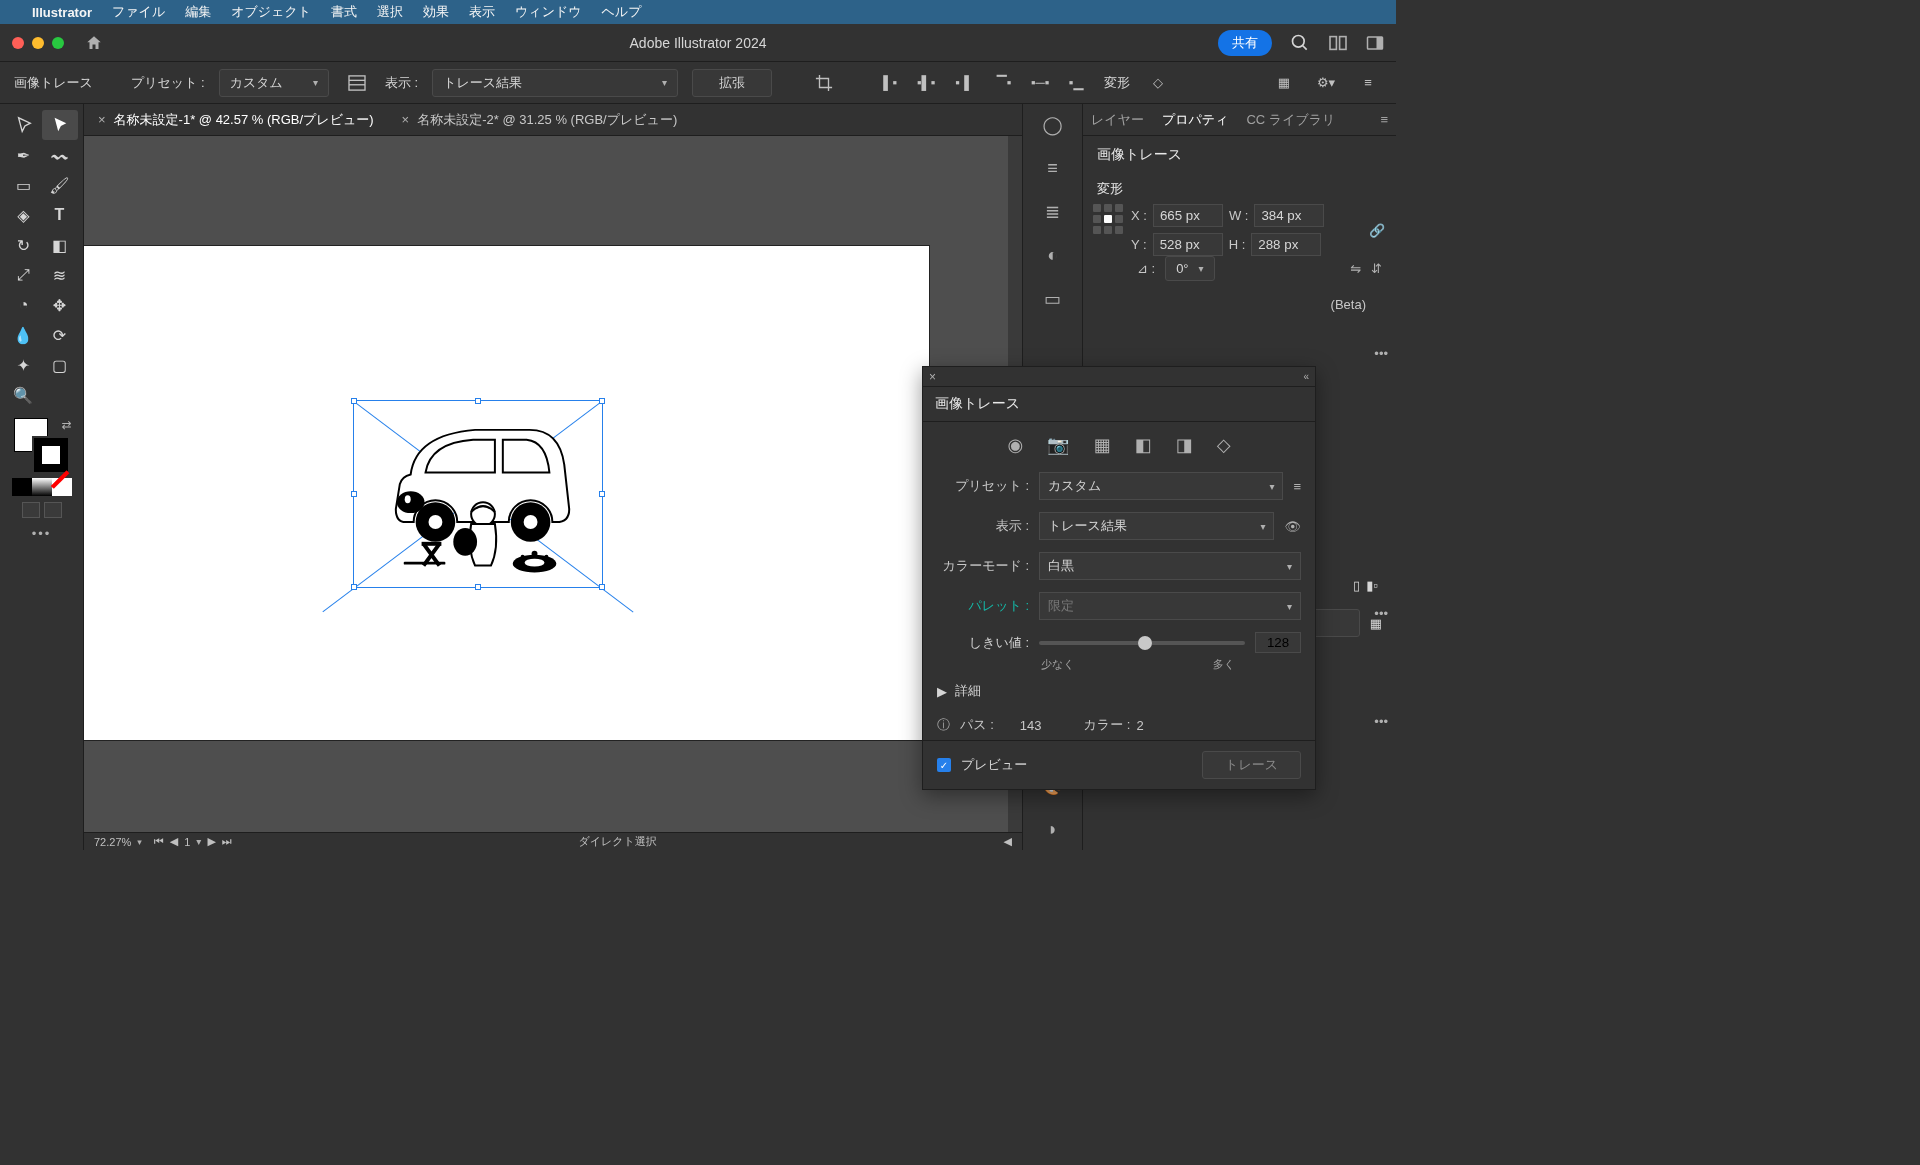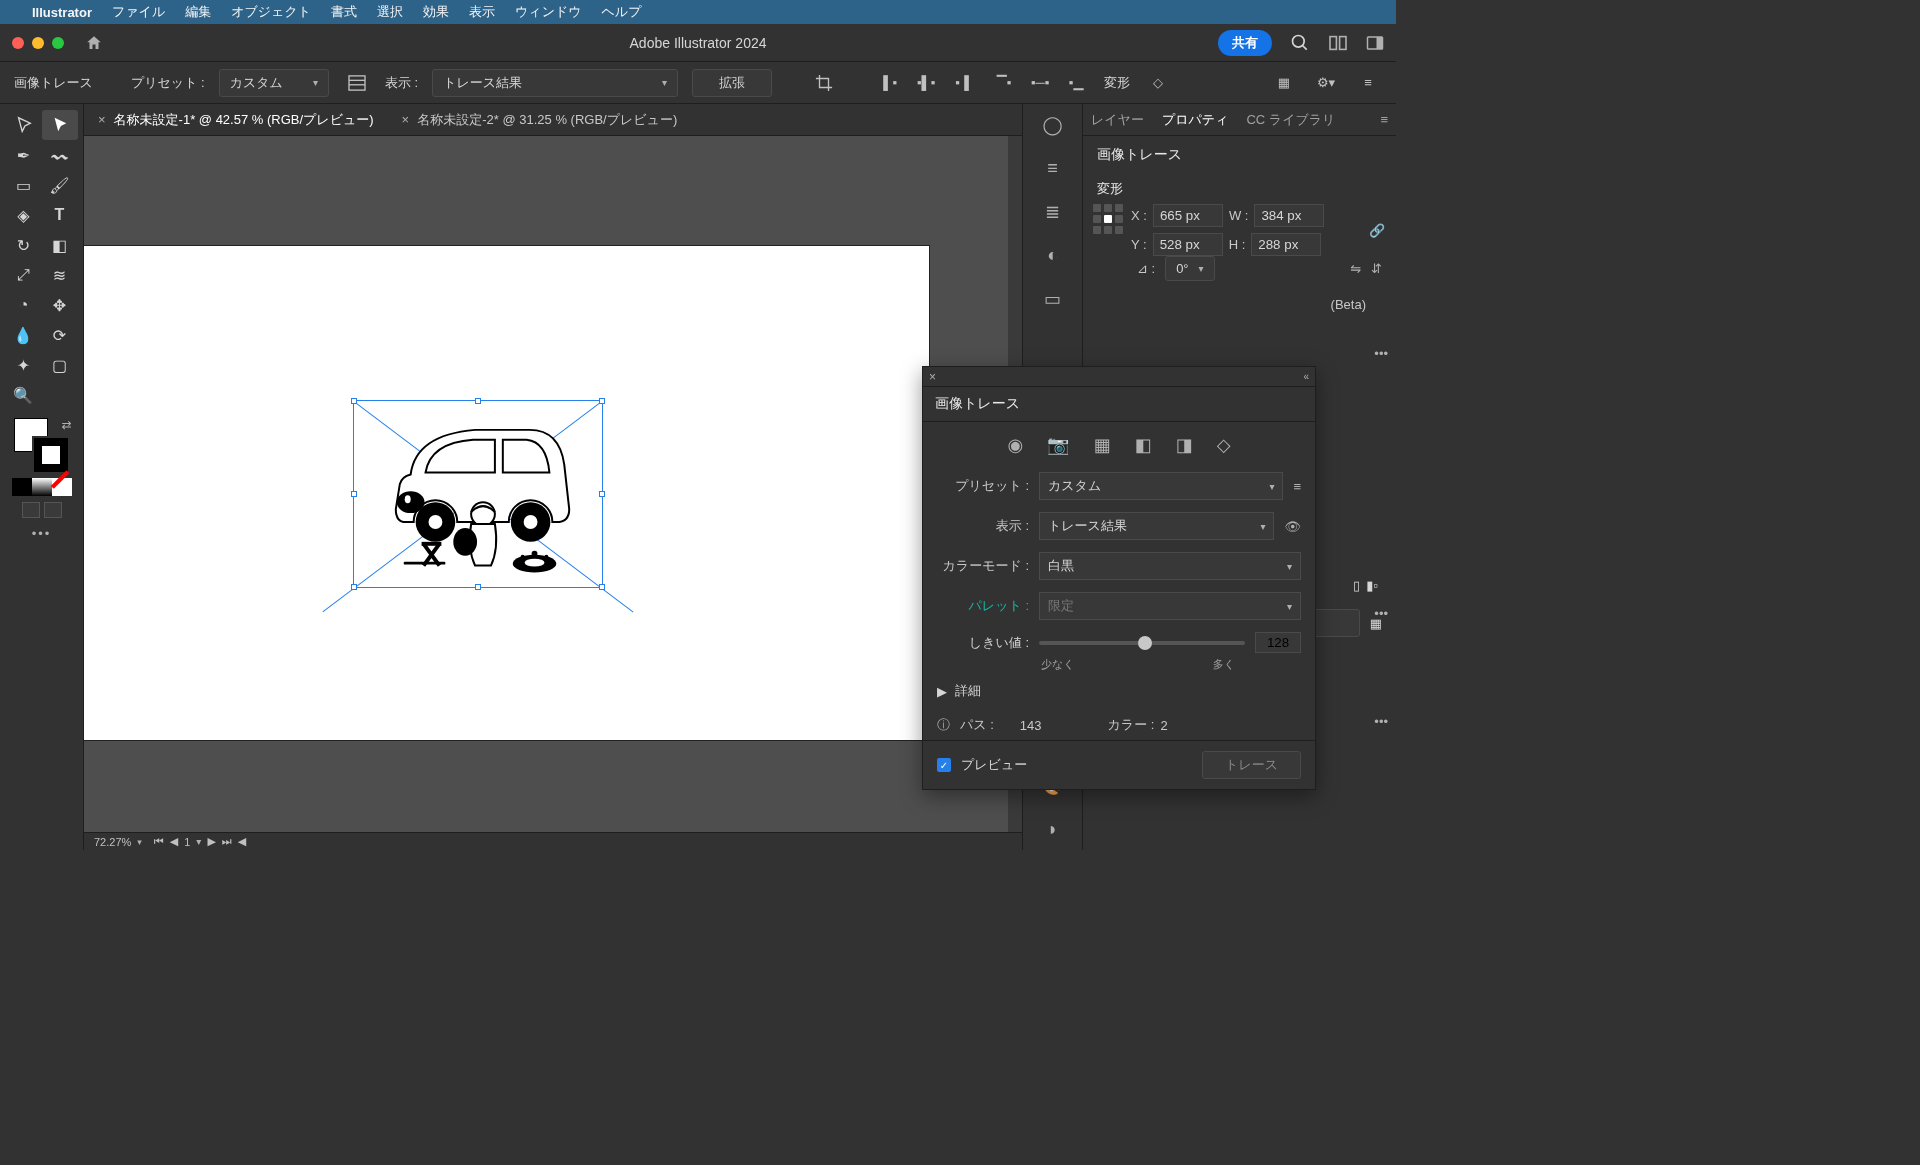--- a/index.html
+++ b/index.html
@@ -7,21 +7,21 @@
 .macmenu { height:24px; background:#2d6289; display:flex; align-items:center; padding:0 12px; gap:20px; color:#f5f5f5; font-size:13px; }
 .macmenu .apple { font-size:15px; }
 .macmenu .appname { font-weight:600; }
 .titlebar { height:38px; background:#323232; display:flex; align-items:center; padding:0 12px; border-bottom:1px solid #1e1e1e; position:relative; }
 .traffic { display:flex; gap:8px; }
 .dot { width:12px; height:12px; border-radius:50%; }
 .red{background:#ff5f57}.yellow{background:#febc2e}.green{background:#28c840}
 .home { margin-left:20px; color:#b0b0b0; }
 .title { position:absolute; left:50%; transform:translateX(-50%); color:#d6d6d6; font-size:14px; }
 .titlebar-right { margin-left:auto; display:flex; align-items:center; gap:18px; color:#b0b0b0; }
-.share-btn { background:#1473e6; color:#fff; padding:4px 14px; border-radius:14px; font-size:13px;font-weight:bold; }
+.share-btn { background:#1473e6; color:#fff; padding:4px 14px; border-radius:14px; font-size:13px; }
 .controlbar { height:42px; background:#323232; display:flex; align-items:center; padding:0 14px; gap:14px; border-bottom:1px solid #1e1e1e; font-size:13px; color:#d6d6d6; }
 .ctrl-label { color:#d6d6d6; }
 .dropdown { background:#383838; border:1px solid #4a4a4a; padding:4px 10px; border-radius:3px; display:flex; align-items:center; gap:30px; }
 .chev { font-size:10px; color:#b0b0b0; }
 .iconbtn { width:28px; height:28px; display:flex; align-items:center; justify-content:center; color:#c0c0c0; border-radius:3px; }
 .btn { background:#383838; border:1px solid #4a4a4a; padding:4px 26px; border-radius:3px; font-size:13px; }
 .ctrl-sep { width:10px; }
 .icon-row { display:flex; gap:8px; }
 .main { display:flex; height:calc(100% - 24px - 38px - 42px); }
 .toolbar { width:84px; background:#323232; border-right:1px solid #1e1e1e; padding:6px 4px; display:flex; flex-direction:column; align-items:center; }
@@ -86,21 +86,21 @@
 .fp-row.disabled .lbl{color:#14b8a6}
 .slider-row{display:flex;align-items:center;gap:10px;padding:6px 14px}
 .slider-row .lbl{width:92px;text-align:right}
 .slider{flex:1;height:4px;background:#555;border-radius:2px;position:relative}
 .slider .thumb{position:absolute;left:48%;top:-5px;width:14px;height:14px;background:#c8c8c8;border-radius:50%}
 .slider-val{width:46px;background:#383838;border:1px solid #4a4a4a;padding:2px 4px;text-align:center}
 .slider-labels{display:flex;justify-content:space-between;padding:0 80px 0 118px;font-size:11px;color:#a0a0a0;margin-top:-2px}
 .detail-row{display:flex;align-items:center;gap:8px;padding:10px 14px;color:#d6d6d6}
 .stats{display:flex;padding:6px 14px;gap:6px;color:#c8c8c8;align-items:center}
 .stats .info{color:#a0a0a0;margin-right:4px}
-.stats .col2{margin-left:60px}
+.stats .col2{margin-left:36px}
 .fp-footer{display:flex;align-items:center;gap:10px;padding:10px 14px;border-top:1px solid #1e1e1e}
 .chk{width:14px;height:14px;background:#2680eb;display:flex;align-items:center;justify-content:center;color:#fff;font-size:10px;border-radius:2px}
 .trace-btn{margin-left:auto;background:#383838;color:#888;padding:4px 22px;border:1px solid #4a4a4a;border-radius:3px}
 .beta{padding:6px 14px;color:#c8c8c8}
 .more{position:absolute;right:8px;color:#b0b0b0}
 .preset2{padding:8px 14px;display:flex;align-items:center;gap:10px}
 .quickop{padding:10px 14px;color:#e8e8e8}
 svg{display:block}
 </style>
 </head>
@@ -312,20 +312,21 @@
     <div class="statusbar">
       <span>72.27%</span>
       <span class="chev" style="font-size:9px">▾</span>
       <span class="status-sep"> </span>
       <span>⏮</span>
       <span>◀</span>
       <span>1</span>
       <span class="chev">▾</span>
       <span>▶</span>
       <span>⏭</span>
+      <span style="flex:1;text-align:center">ダイレクト選択</span>
       <span>◀</span>
     </div>
   </div>
 
   <div class="sidepanels">
     <span>◯</span>
     <span>≡</span>
     <span>≣</span>
     <span>◐</span>
     <span>▭</span>

